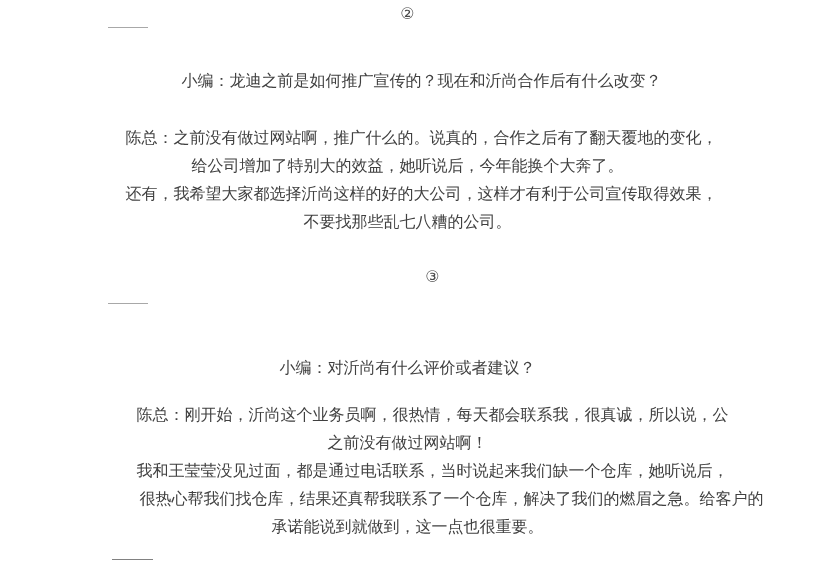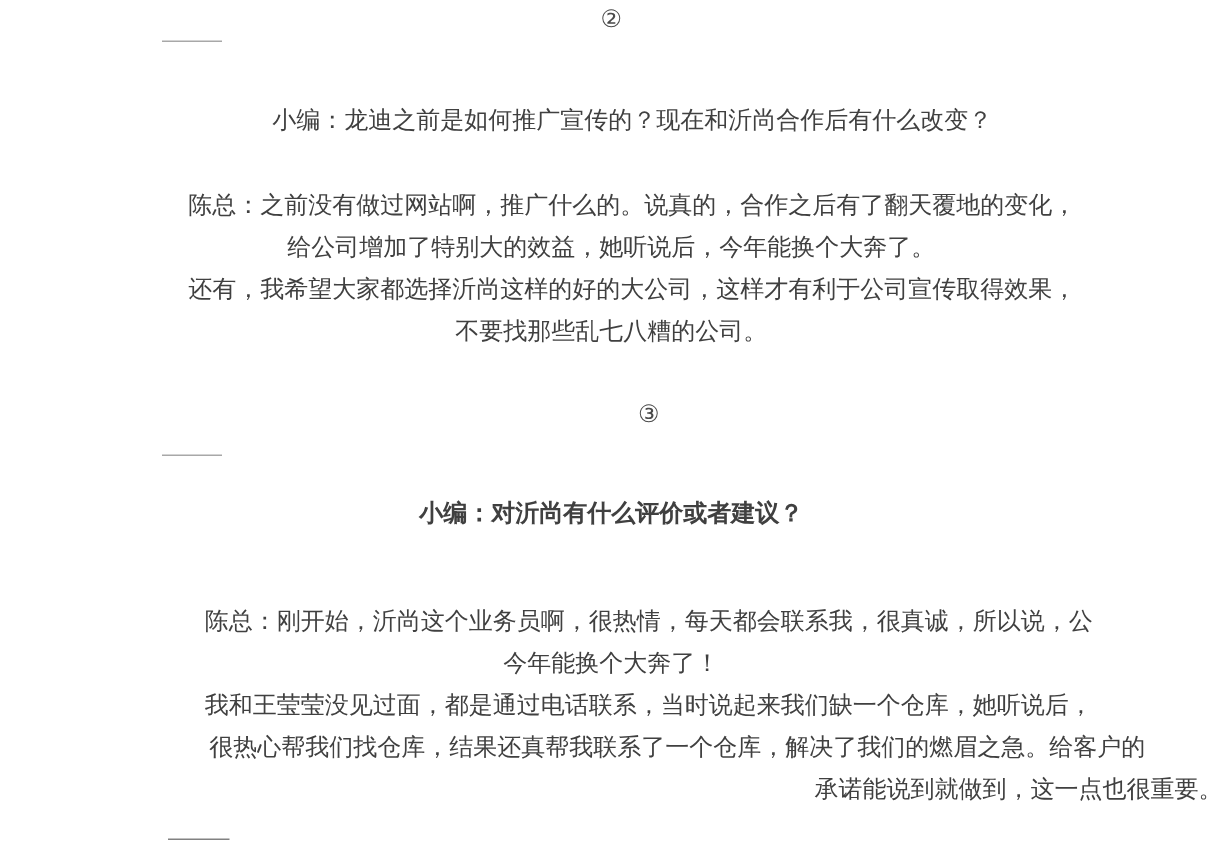--- a/index.html
+++ b/index.html
@@ -57,23 +57,23 @@
 
   <div class="txt-line shift-r" style="top:124px;">陈总：之前没有做过网站啊，推广什么的。说真的，合作之后有了翻天覆地的变化，</div>
   <div class="txt-line" style="top:152px;">给公司增加了特别大的效益，她听说后，今年能换个大奔了。</div>
   <div class="txt-line shift-r" style="top:180px;">还有，我希望大家都选择沂尚这样的好的大公司，这样才有利于公司宣传取得效果，</div>
   <div class="txt-line" style="top:208px;text-align:center;">不要找那些乱七八糟的公司。</div>
 
   <div class="marker shift-r2" style="top:263px;">③</div>
 
   <div class="divider" style="left:108px; top:303px; width:40px;"></div>
 
-  <div class="txt-line" style="top:329px;font-weight:bold;">小编：对沂尚有什么评价或者建议？</div>
+  <div class="txt-line" style="top:354px;">小编：对沂尚有什么评价或者建议？</div>
 
   <div class="txt-line shift-r2" style="top:401px;">陈总：刚开始，沂尚这个业务员啊，很热情，每天都会联系我，很真诚，所以说，公</div>
-  <div class="txt-line" style="top:429px;">今年能换个大奔了！</div>
+  <div class="txt-line" style="top:429px;">之前没有做过网站啊！</div>
   <div class="txt-line shift-r2" style="top:457px;">我和王莹莹没见过面，都是通过电话联系，当时说起来我们缺一个仓库，她听说后，</div>
   <div class="txt-line" style="top:485px;margin-left:44px;">很热心帮我们找仓库，结果还真帮我联系了一个仓库，解决了我们的燃眉之急。给客户的</div>
-  <div class="txt-line" style="top:513px;text-align:right;">承诺能说到就做到，这一点也很重要。</div>
+  <div class="txt-line" style="top:513px;">承诺能说到就做到，这一点也很重要。</div>
 
   <div class="divider dark" style="left:112px; top:559px; width:41px;"></div>
 
 </div>
 
 </body></html>

